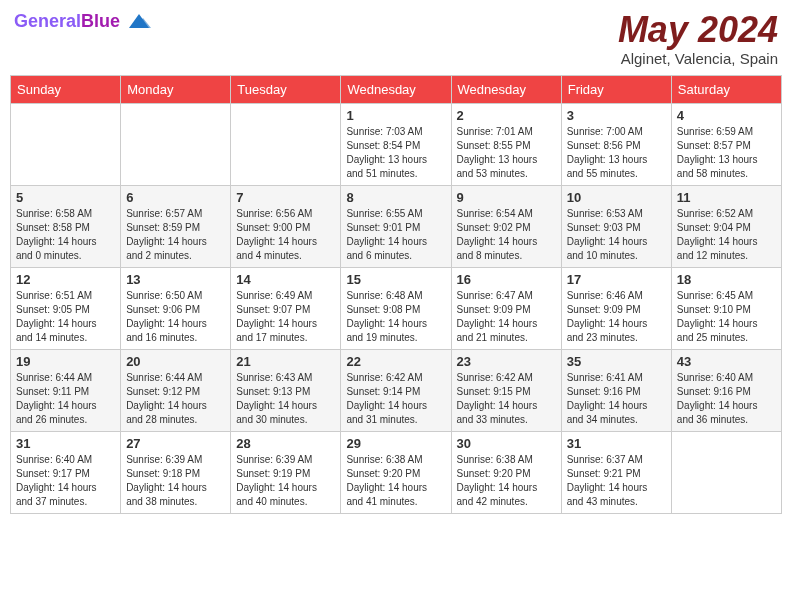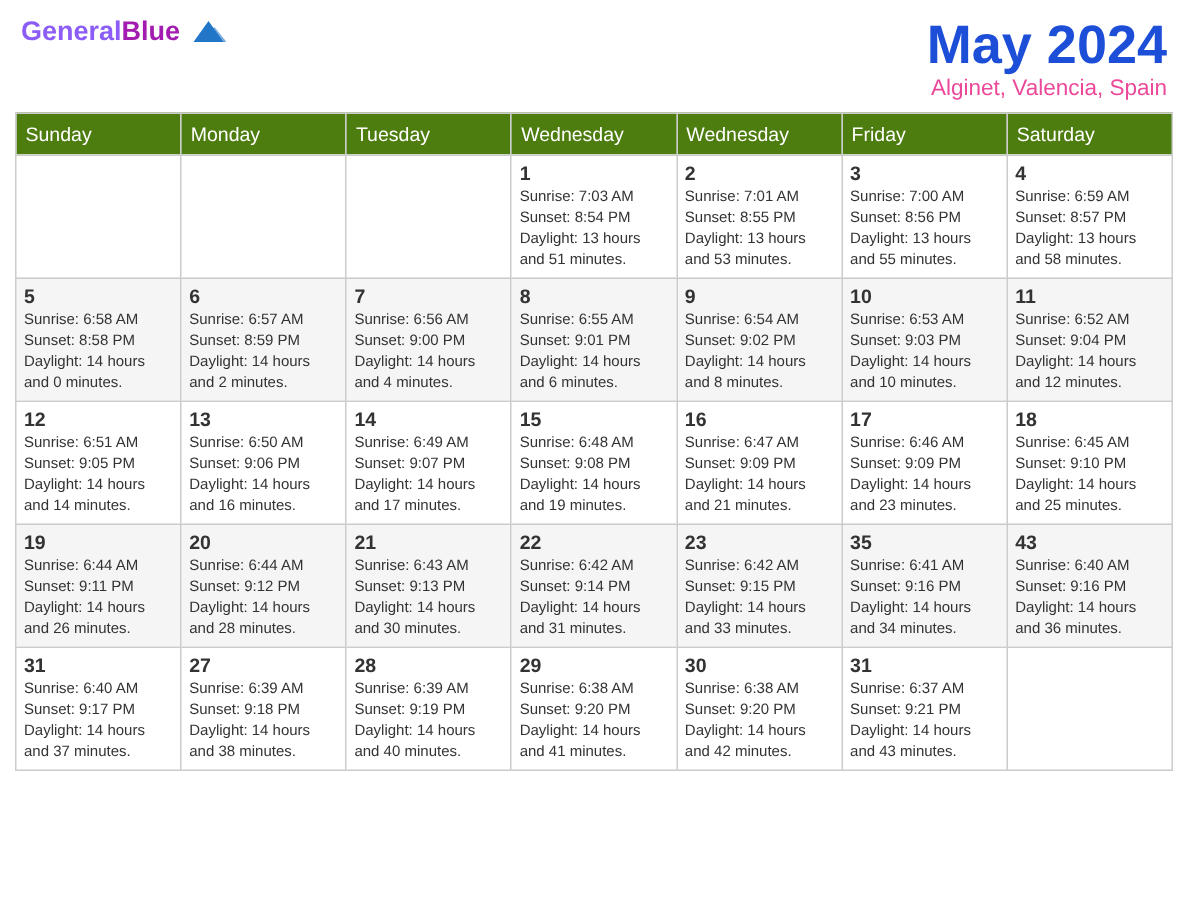--- a/index.html
+++ b/index.html
@@ -32,34 +32,35 @@
       width: 24px;
       height: 24px;
       margin-left: 2px;
     }
     .title-section {
       text-align: right;
     }
     .month-year {
       font-size: 36px;
       font-weight: bold;
-      color: #1d4ed8;
+      color: #7f1d1d;
       line-height: 1.1;
+      font-style: italic;
     }
     .location {
       font-size: 15px;
-      color: #ec4899;
+      color: #404040;
     }
     table {
       width: 100%;
       border-collapse: collapse;
       font-size: 11px;
     }
     th {
-      background-color: #4d7c0f;
+      background-color: #ef4444;
       color: #fff;
       text-align: left;
       padding: 6px 6px;
       font-size: 13px;
       font-weight: normal;
       border: 1px solid #ccc;
     }
     td {
       border: 1px solid #ccc;
       vertical-align: top;

